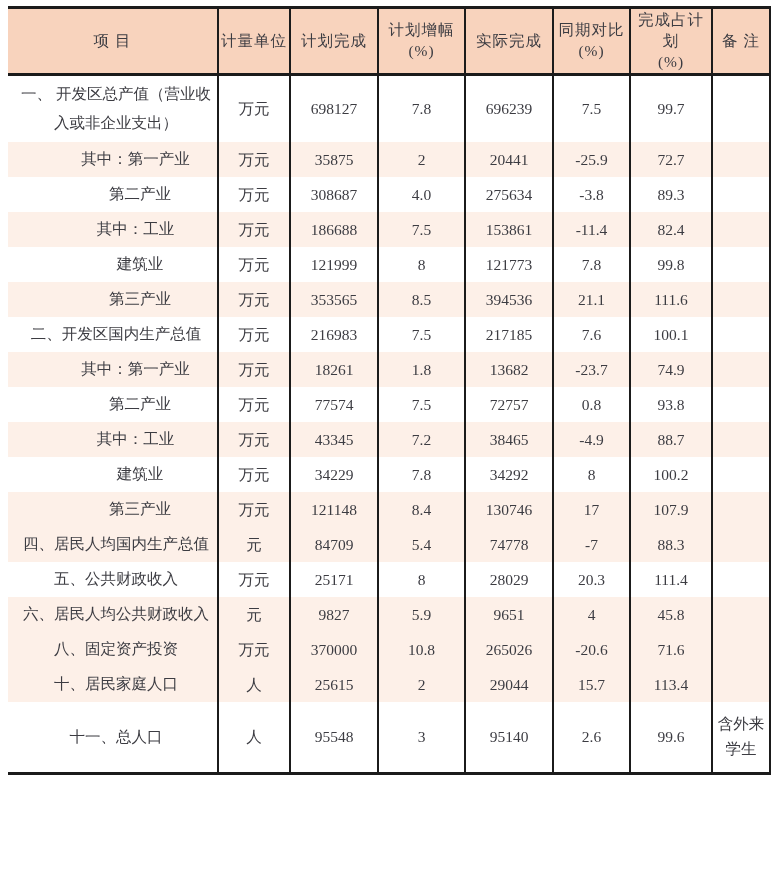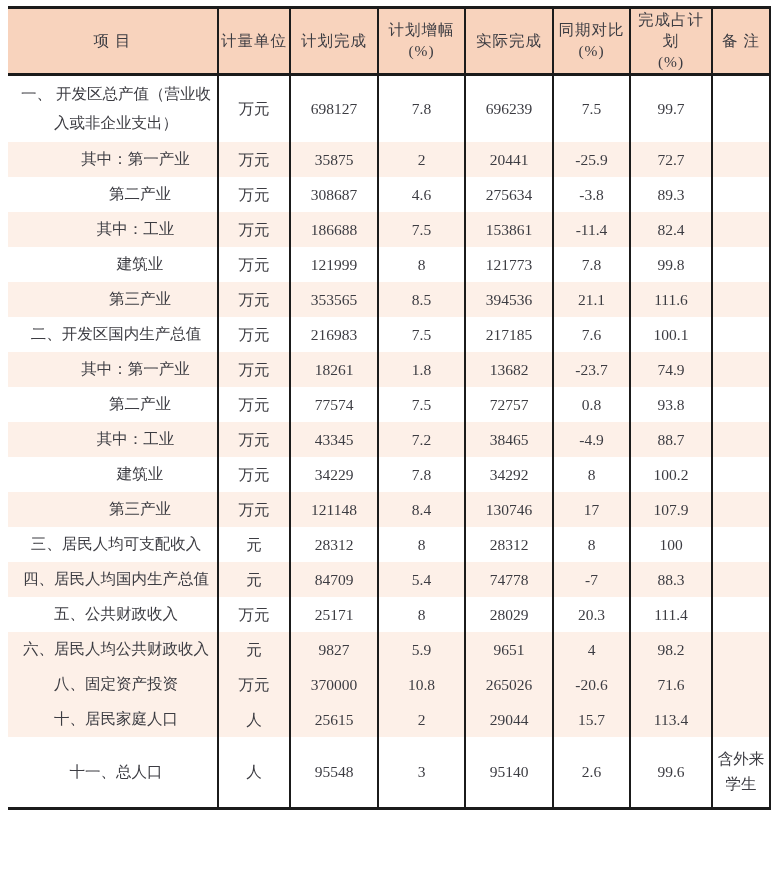--- a/index.html
+++ b/index.html
@@ -125,21 +125,21 @@
           <td>2</td>
           <td>20441</td>
           <td>-25.9</td>
           <td>72.7</td>
           <td class="note"></td>
         </tr>
         <tr>
           <td class="item indent-2">第二产业</td>
           <td>万元</td>
           <td>308687</td>
-          <td>4.6</td>
+          <td>4.0</td>
           <td>275634</td>
           <td>-3.8</td>
           <td>89.3</td>
           <td class="note"></td>
         </tr>
         <tr class="shaded">
           <td class="item indent-1">其中：工业</td>
           <td>万元</td>
           <td>186688</td>
           <td>7.5</td>
@@ -219,30 +219,20 @@
           <td class="note"></td>
         </tr>
         <tr class="shaded">
           <td class="item indent-2">第三产业</td>
           <td>万元</td>
           <td>121148</td>
           <td>8.4</td>
           <td>130746</td>
           <td>17</td>
           <td>107.9</td>
-          <td class="note"></td>
-        </tr>
-        <tr>
-          <td class="item indent-0">三、居民人均可支配收入</td>
-          <td>元</td>
-          <td>28312</td>
-          <td>8</td>
-          <td>28312</td>
-          <td>8</td>
-          <td>100</td>
           <td class="note"></td>
         </tr>
         <tr class="shaded">
           <td class="item indent-0">四、居民人均国内生产总值</td>
           <td>元</td>
           <td>84709</td>
           <td>5.4</td>
           <td>74778</td>
           <td>-7</td>
           <td>88.3</td>
@@ -258,21 +248,21 @@
           <td>111.4</td>
           <td class="note"></td>
         </tr>
         <tr class="shaded">
           <td class="item indent-0">六、居民人均公共财政收入</td>
           <td>元</td>
           <td>9827</td>
           <td>5.9</td>
           <td>9651</td>
           <td>4</td>
-          <td>98.2</td>
+          <td>45.8</td>
           <td class="note"></td>
         </tr>
         <tr class="shaded">
           <td class="item indent-0">八、固定资产投资</td>
           <td>万元</td>
           <td>370000</td>
           <td>10.8</td>
           <td>265026</td>
           <td>-20.6</td>
           <td>71.6</td>

